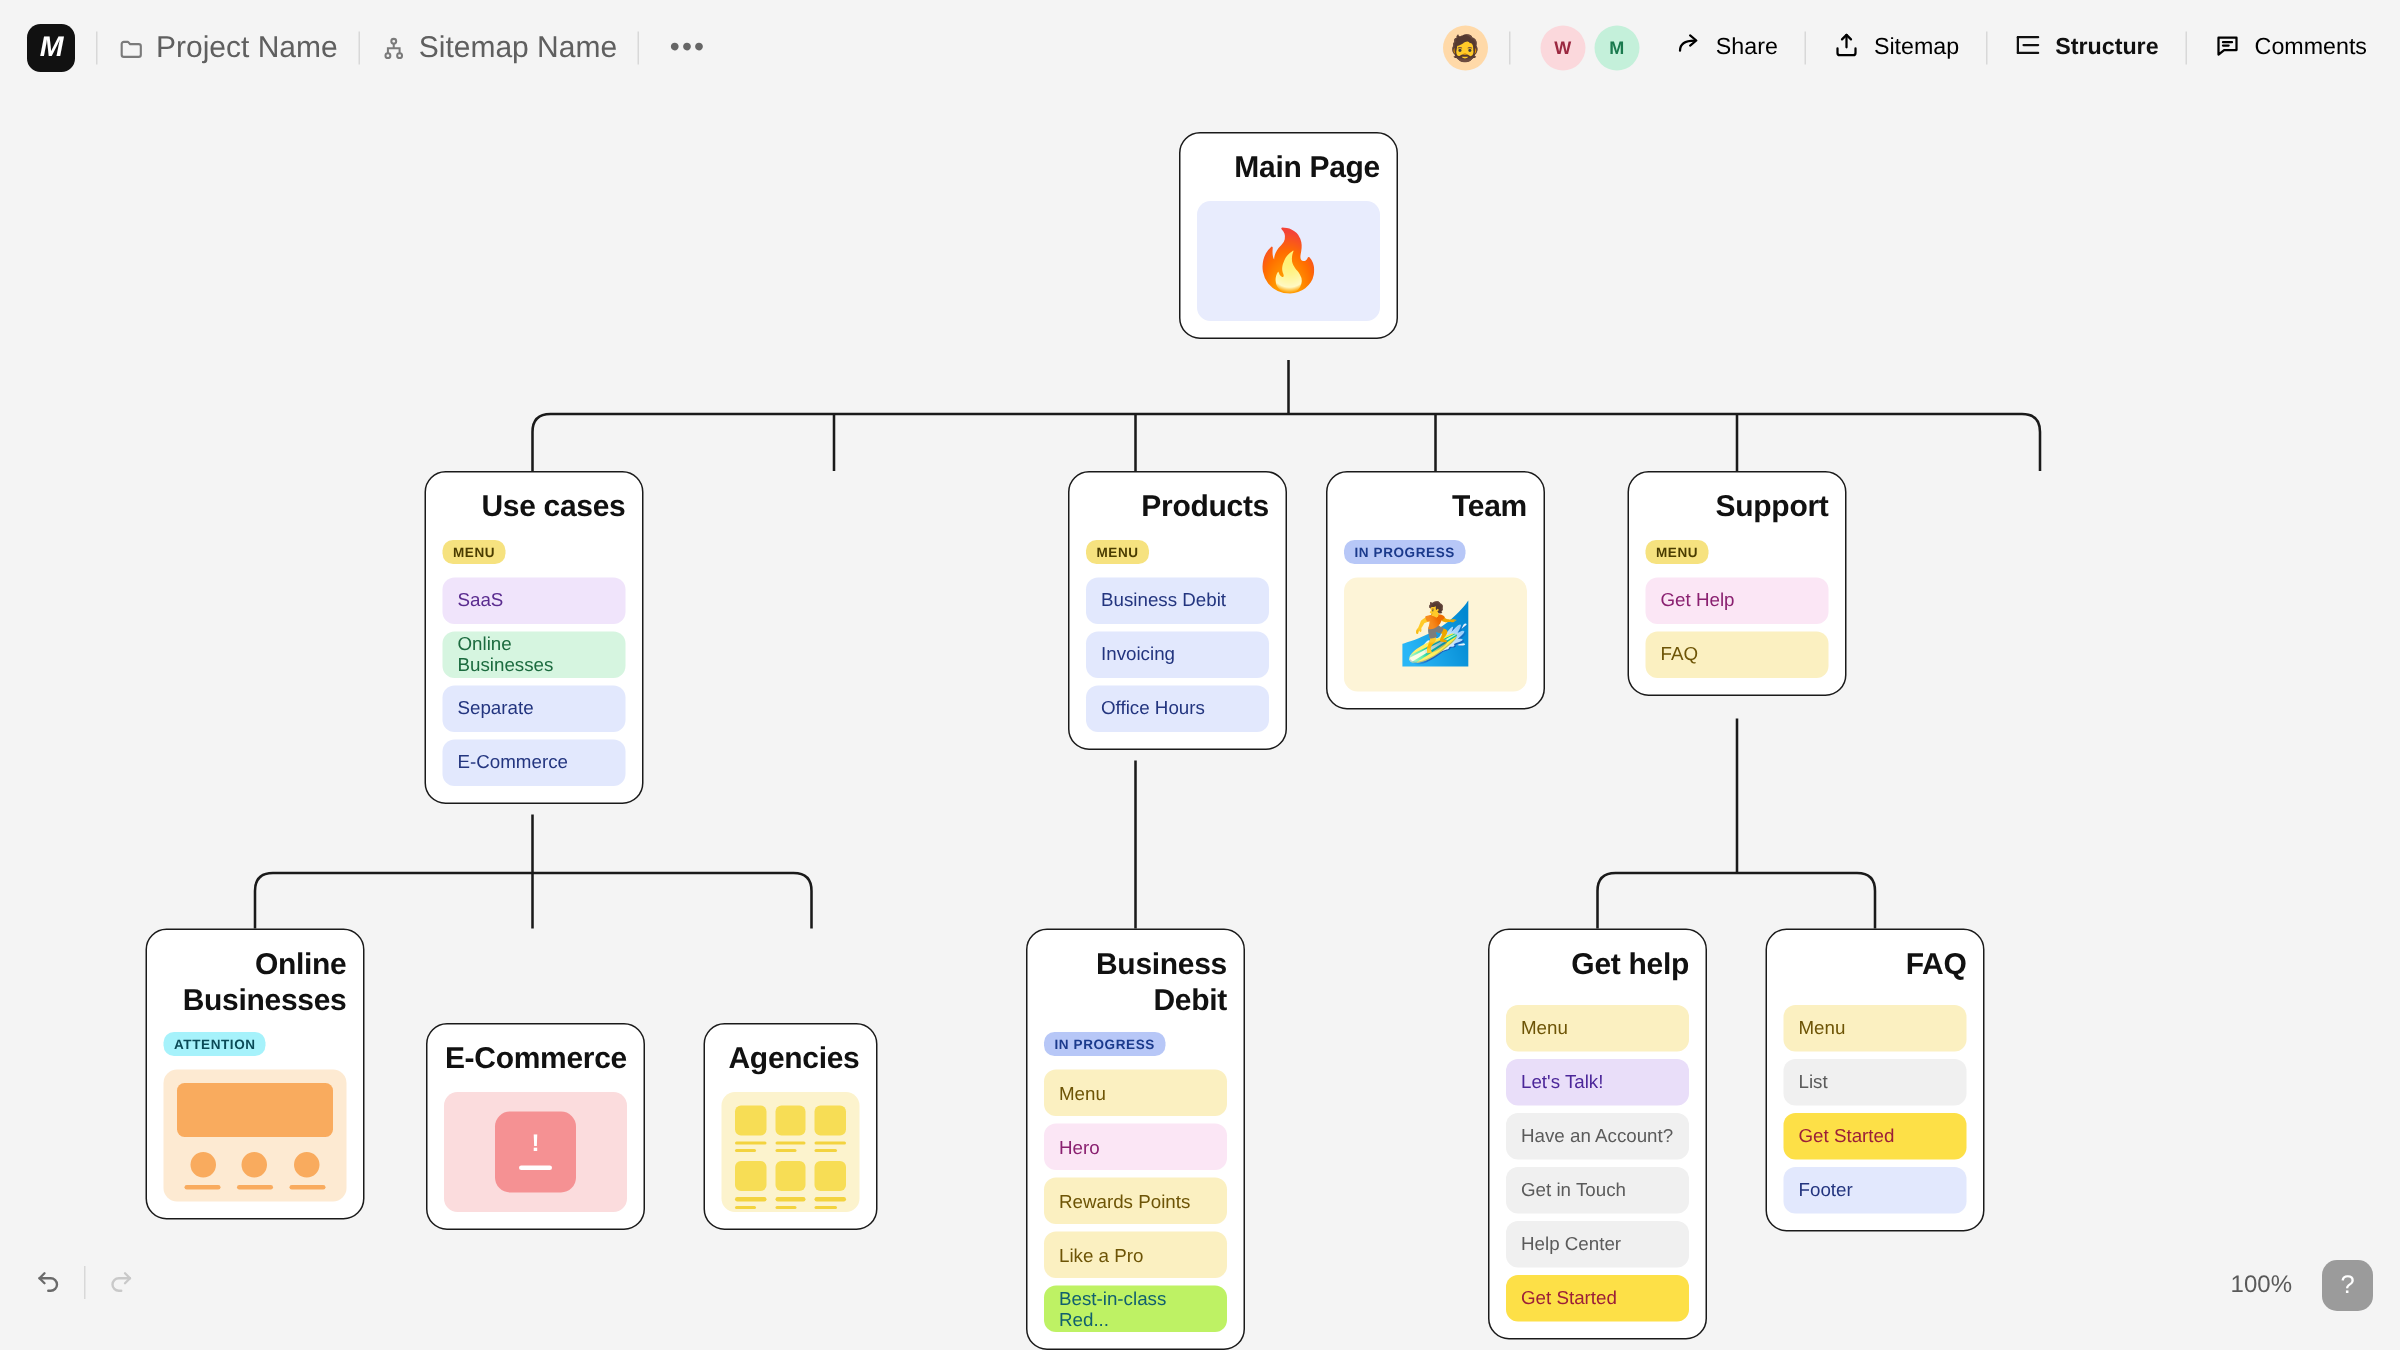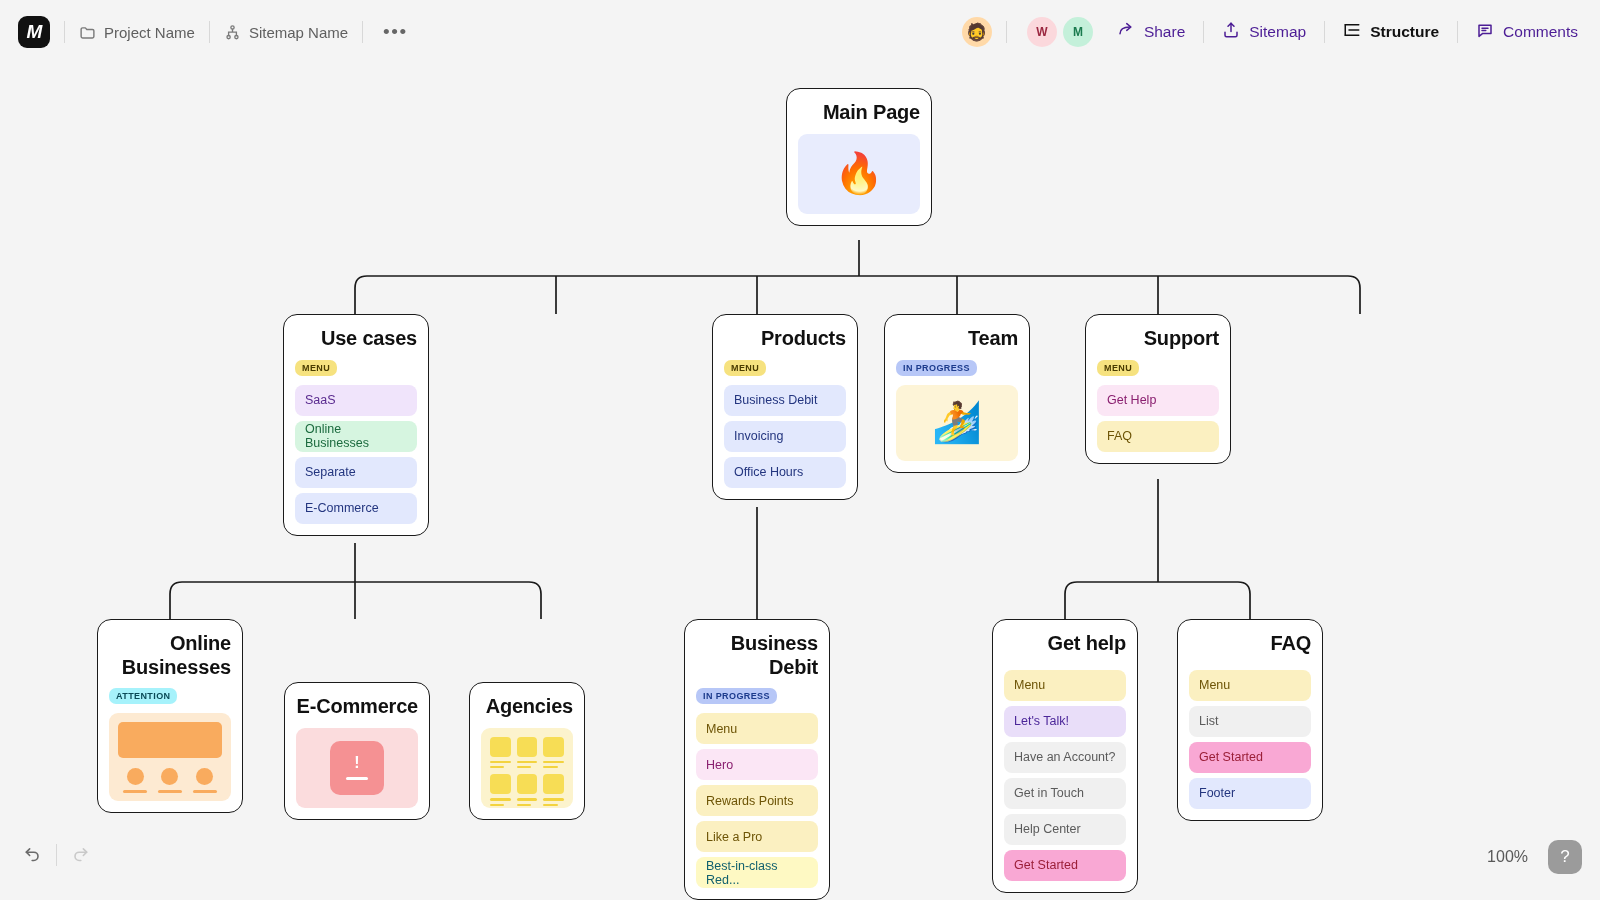--- a/index.html
+++ b/index.html
@@ -21,36 +21,36 @@
   }
   .hdr-left { display: flex; align-items: center; padding-left: 18px; gap: 0; }
   .logo {
     width: 32px; height: 32px; border-radius: 9px;
     background: #111; color: #fff;
     display: flex; align-items: center; justify-content: center;
     font-size: 19px; font-weight: 700; font-style: italic;
     letter-spacing: -1px;
   }
   .divider-v { width: 1px; height: 22px; background: #d8d8d8; margin: 0 14px; }
-  .crumb { display: flex; align-items: center; gap: 8px; color: #5f5f5f; font-size: 15px; }
+  .crumb { display: flex; align-items: center; gap: 8px; color: #5f5f5f; font-size: 20px; }
   .crumb .ic { display: flex; align-items: center; color: #7a7a7a; }
   .dots { color: #666; font-size: 19px; letter-spacing: 1.5px; padding: 0 6px; line-height: 10px; }
 
   .hdr-right { margin-left: auto; display: flex; align-items: center; padding-right: 18px; }
   .avatar {
     width: 30px; height: 30px; border-radius: 50%;
     display: flex; align-items: center; justify-content: center;
     font-size: 12px; font-weight: 700;
   }
   .av-photo { background: #ffd9a8; font-size: 17px; overflow: hidden; }
   .av-w { background: #fbd8dc; color: #9b2840; margin-left: 6px;}
   .av-m { background: #c4f0da; color: #1a7a4e; margin-left: 6px;}
   .hdr-btn {
     display: flex; align-items: center; gap: 9px;
-    color: #4c1d95; font-size: 15.5px; padding: 0 4px; cursor: pointer;
+    color: #000000; font-size: 15.5px; padding: 0 4px; cursor: pointer;
   }
   .hdr-btn.active { color: #111; font-weight: 600; }
 
   
   .canvas { position: absolute; inset: 64px 0 0 0; }
   svg.links { position: absolute; top:0; left:0; width: 1600px; height: 836px; overflow: visible; }
   svg.links path, svg.links line { fill: none; stroke: #1a1a1a; stroke-width: 1.7px; }
 
   
   .card {
@@ -80,22 +80,22 @@
     height: 31px; border-radius: 8px;
     display: flex; align-items: center;
     padding: 0 10px; font-size: 12.5px;
   }
   .r-violet { background: #f0e4fb; color: #5a2b8f; }
   .r-green  { background: #d6f5e0; color: #1c6b3f; }
   .r-blue   { background: #e2e8fd; color: #23357f; }
   .r-pink   { background: #fbe6f5; color: #8a2070; }
   .r-yellow { background: #fbf0c1; color: #6d5406; }
   .r-gray   { background: #f0f0f0; color: #5b5b5b; }
-  .r-cyan   { background: #fef9c3; color: #11606e; }
-  .r-red    { background: #f9a8d4; color: #9b1f38; }
+  .r-cyan   { background: #bef264; color: #11606e; }
+  .r-red    { background: #fde047; color: #9b1f38; }
   .r-lilac  { background: #e9def9; color: #4b2699; }
 
   
   .thumb { margin-top: 9px; border-radius: 9px; overflow: hidden; position: relative; }
   .th-lav  { background: #e8ecfd; }
   .th-cream{ background: #fdf4d7; }
   .th-mint { background: #d9f7e3; }
   .th-peach{ background: #fdead2; }
   .th-rose { background: #fbdcdd; }
   .th-lemon{ background: #fcf3cd; }

